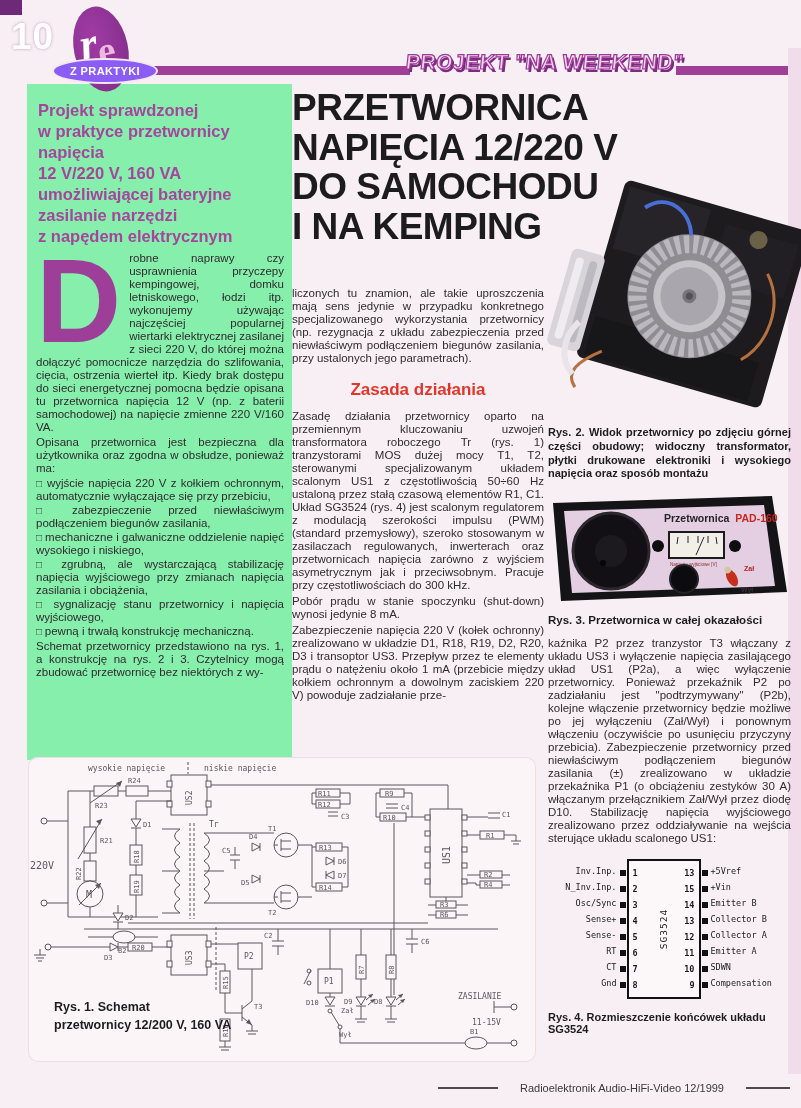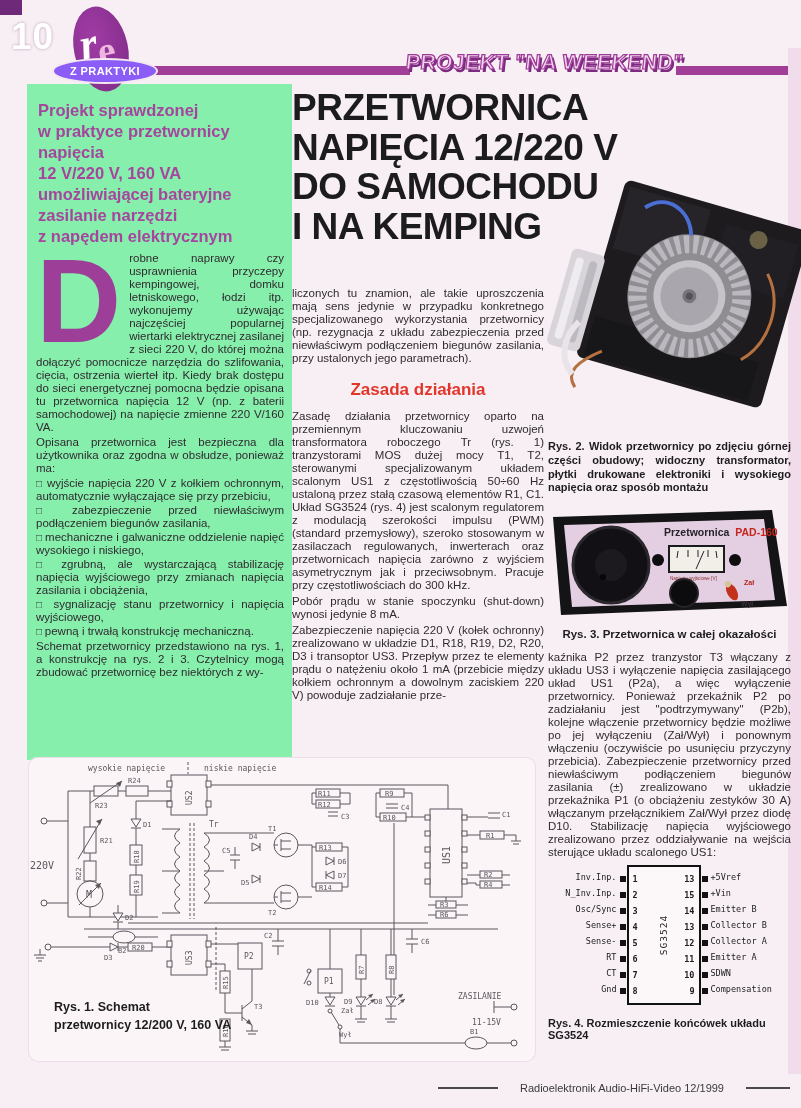--- a/index.html
+++ b/index.html
@@ -44,29 +44,29 @@
   ul.features li::before{content:"\25A1  ";font-size:10px;color:#3a363a}
 
   
   .title{position:absolute;left:292px;top:88px;z-index:5;font-size:37px;font-weight:bold;
          color:#1c1b1d;line-height:1.07;letter-spacing:-.5px;white-space:pre-line}
   .fig2{position:absolute;left:542px;top:158px;width:259px;height:278px;z-index:1}
   .col2{position:absolute;left:292px;top:287px;width:252px;font-size:11.5px;line-height:1.13;
         color:#2f2b2e;text-align:justify}
   .col2 p{margin:0 0 3px}
   .h-red{color:#e3362b;font-size:17px;font-weight:bold;margin:15px 0 11px;text-align:center}
-  .col3{position:absolute;left:548px;top:440px;width:243px;font-size:11.5px;line-height:1.13;
+  .col3{position:absolute;left:548px;top:426px;width:243px;font-size:11.5px;line-height:1.13;
         color:#2f2b2e;text-align:justify}
   .figcap{font-size:11px;font-weight:bold;line-height:1.25;color:#1d1c1e;text-align:justify}
   .fig3wrap{margin:8px 0 0}
-  .fig3cap{text-align:center;font-size:11.5px;font-weight:bold;margin:4px 0 10px;color:#1d1c1e}
+  .fig3cap{text-align:left;font-size:11.5px;font-weight:bold;margin:4px 0 10px;color:#1d1c1e}
   .col3 .body{margin:0 0 6px}
 
   
-  .fig4{margin-top:6px}
+  .fig4{margin-top:14px}
   .f4grid{display:flex;align-items:flex-start;justify-content:center;
           font-family:"DejaVu Sans Mono",monospace;font-size:8.5px;color:#1c1b1d}
   .f4side{padding-top:4px}
   .f4side span{display:block;height:16px;line-height:16px;white-space:nowrap}
   .f4side.l{width:64px;text-align:right}
   .f4side.r{width:76px;text-align:left}
   .f4chip{width:70px;border:2px solid #121113;background:#fcf8fa;margin:0 10px;
           position:relative;padding:4px 0}
   .f4chip .row{position:relative;height:16px;line-height:16px;display:flex;
                justify-content:space-between;padding:0 4px}

